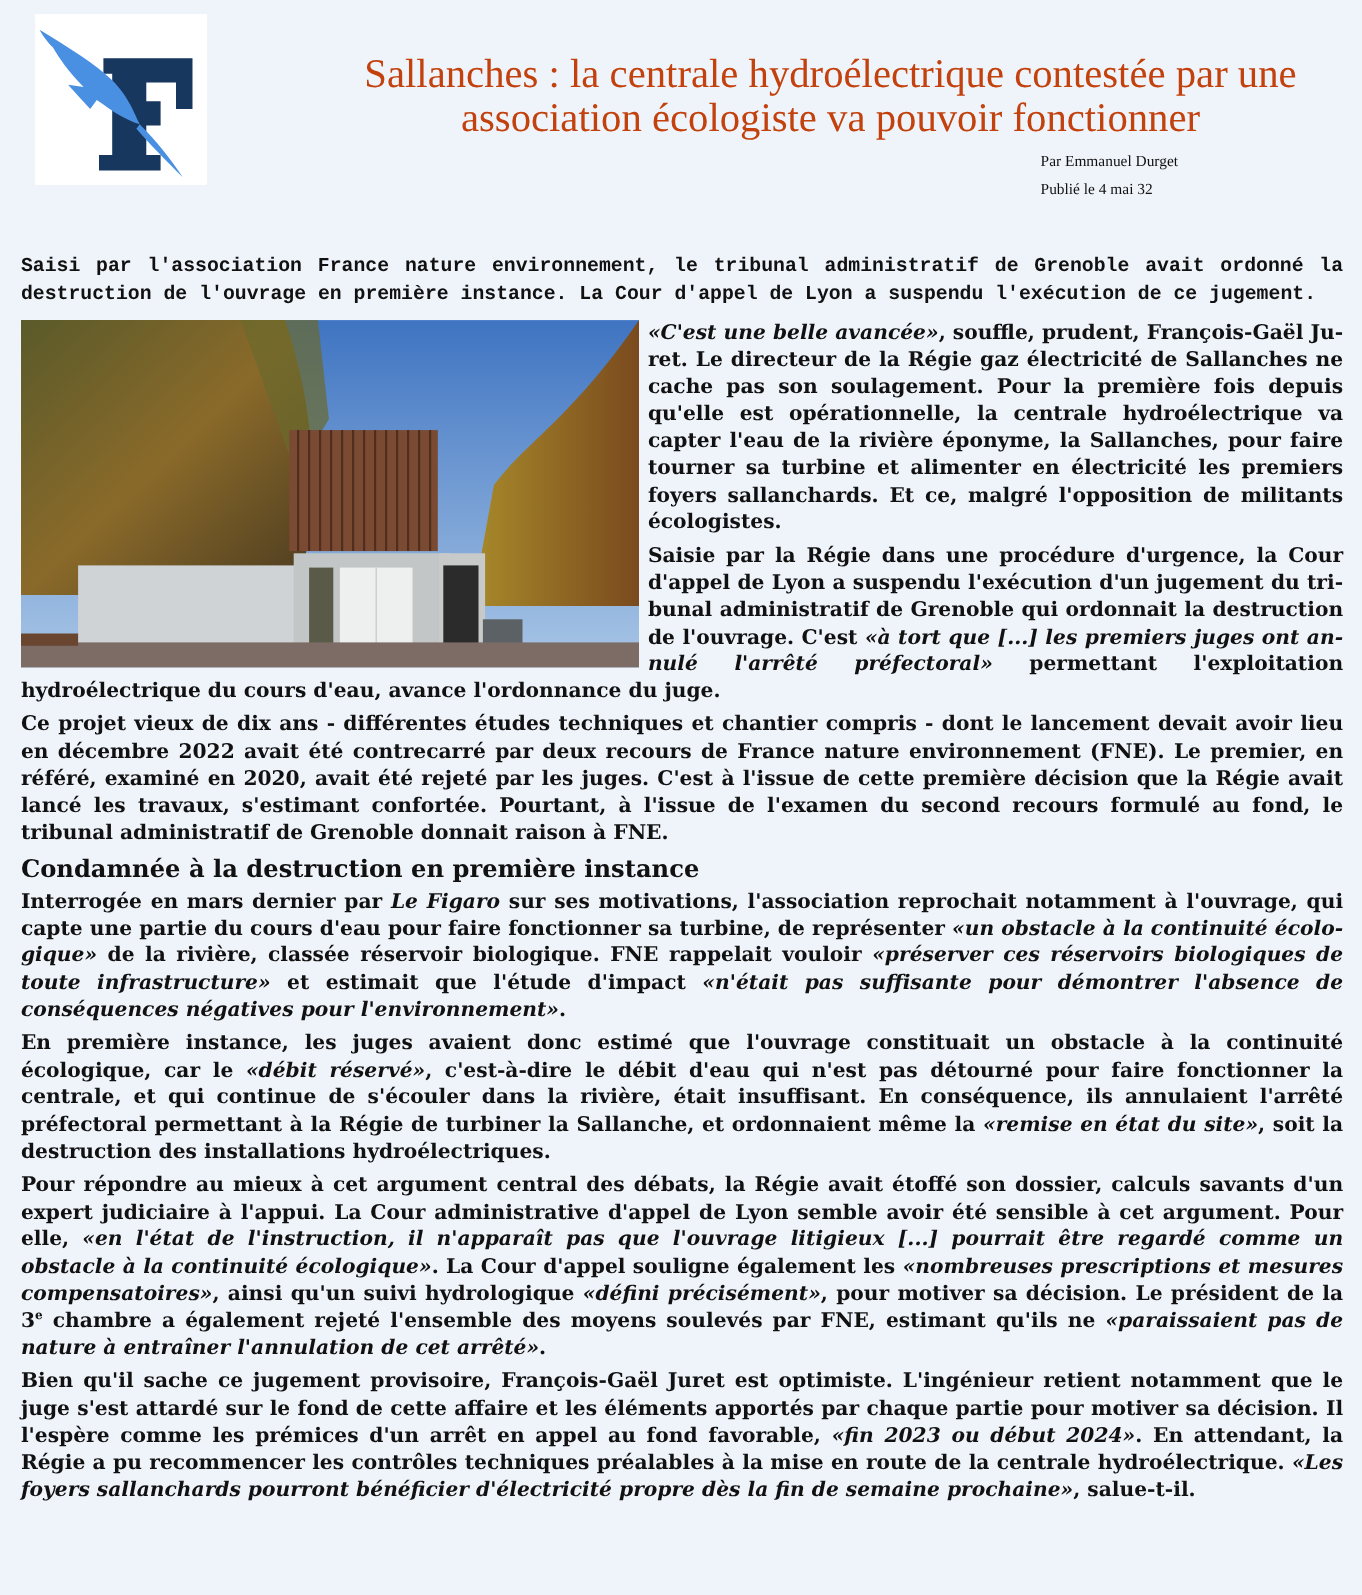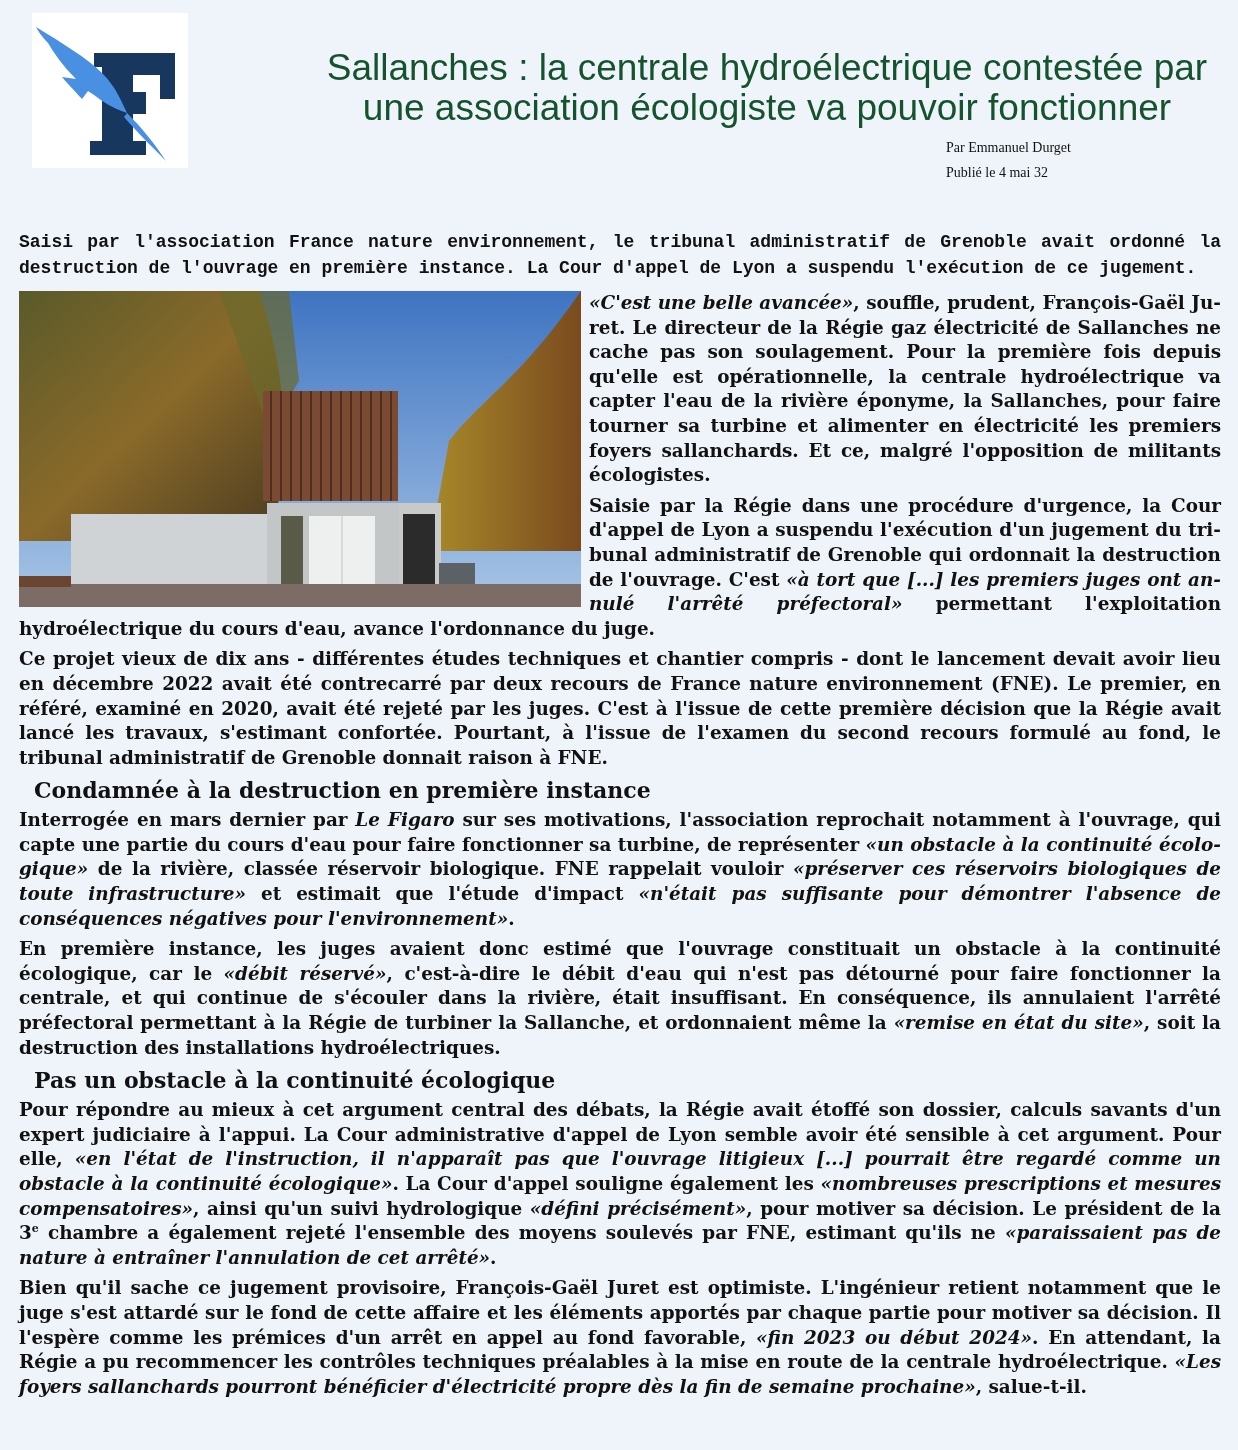--- a/index.html
+++ b/index.html
@@ -12,46 +12,46 @@
     position: relative;
     overflow: hidden;
   }
   .header { position: relative; height: 225px; }
   .logo {
     position: absolute; left: 32px; top: 13px;
     width: 156px; height: 155px; background: #ffffff;
   }
   .logo svg { width: 156px; height: 155px; display: block; }
   .title {
-    position: absolute; left: 302px; top: 48px; width: 930px;
+    position: absolute; left: 290px; top: 48px; width: 930px;
     text-align: center;
-    font-family: Liberation Sans, sans-serif;
+    font-family: Liberation Serif, serif;
     font-size: 37px; line-height: 40px;
-    color: #14532d; margin: 0; font-weight: normal;
+    color: #c2410c; margin: 0; font-weight: normal;
   }
   .byline {
     position: absolute; left: 946px; top: 135px;
     font-family: "Liberation Serif", serif;
     font-size: 14px; line-height: 25px; color: #111;
   }
   .content {
     position: absolute; left: 19px; top: 229px; width: 1202px;
     font-size: 18.4px; line-height: 24.6px;
     text-align: justify; hyphens: manual;
   }
   .lede { font-weight: bold; margin: 0 0 10px 0; font-size: 18px; line-height: 26px; font-family: Liberation Mono, monospace; }
   .photo {
     float: left; width: 562px; height: 316px; margin: 0 8px 4px 0;
     position: relative; overflow: hidden;
   }
   .photo svg { width: 562px; height: 316px; display: block; }
   p { margin: 0 0 6px 0; font-weight: bold; }
   h2 {
     font-size: 22px; line-height: 28px; font-weight: bold;
-    margin: 0 0 4px 15px; text-align: left;
+    margin: 0 0 4px 0; text-align: left;
   }
   em { font-style: italic; }
   sup { font-size: 11px; line-height: 0; }
 </style>
 </head>
 <body>
 
 <div class="header">
   <div class="logo">
     <svg viewBox="0 0 156 155">
@@ -131,18 +131,17 @@
   <p><span>Saisie par la Régie dans une procédure d'urgence, la Cour d'appel de Lyon a suspendu l'exécution d'un jugement du tri­bunal administratif de Grenoble qui ordonnait la destruction de l'ouvrage. C'est </span><em>«à tort que [...] les premiers juges ont an­nulé l'arrêté préfectoral»</em><span> permettant l'exploitation hydroélec­trique du cours d'eau, avance l'ordonnance du juge.</span></p>
 
   <p style="clear:both;">Ce projet vieux de dix ans - différentes études techniques et chantier compris - dont le lancement devait avoir lieu en décembre 2022 avait été contrecarré par deux recours de France nature environnement (FNE). Le premier, en référé, examiné en 2020, avait été rejeté par les juges. C'est à l'issue de cette première décision que la Régie avait lancé les tra­vaux, s'estimant confortée. Pourtant, à l'issue de l'examen du second recours formulé au fond, le tribunal administratif de Grenoble donnait raison à FNE.</p>
 
   <h2>Condamnée à la destruction en première instance</h2>
 
   <p><span>Interrogée en mars dernier par </span><em>Le Figaro</em><span> sur ses motivations, l'association reprochait notamment à l'ouvrage, qui capte une partie du cours d'eau pour faire fonctionner sa turbine, de représenter </span><em>«un obstacle à la continuité écolo­gique»</em><span> de la rivière, classée réservoir biologique. FNE rappelait vouloir </span><em>«préserver ces réservoirs biologiques de toute infrastructure»</em><span> et estimait que l'étude d'impact </span><em>«n'était pas suffisante pour démontrer l'absence de conséquences né­gatives pour l'environnement»</em><span>.</span></p>
 
   <p><span>En première instance, les juges avaient donc estimé que l'ouvrage constituait un obstacle à la continuité écologique, car le </span><em>«débit réservé»</em><span>, c'est-à-dire le débit d'eau qui n'est pas détourné pour faire fonctionner la centrale, et qui conti­nue de s'écouler dans la rivière, était insuffisant. En conséquence, ils annulaient l'arrêté préfectoral permettant à la Régie de turbiner la Sallanche, et ordonnaient même la </span><em>«remise en état du site»</em><span>, soit la destruction des installations hydroélectriques.</span></p>
 
-  <h2>Pas un obstacle à la continuité écologique</h2>
 
   <p><span>Pour répondre au mieux à cet argument central des débats, la Régie avait étoffé son dossier, calculs savants d'un expert judiciaire à l'appui. La Cour administrative d'appel de Lyon semble avoir été sensible à cet argument. Pour elle, </span><em>«en l'état de l'instruction, il n'apparaît pas que l'ouvrage litigieux [...] pourrait être regardé comme un obstacle à la con­tinuité écologique»</em><span>. La Cour d'appel souligne également les </span><em>«nombreuses prescriptions et mesures compensatoires»</em><span>, ainsi qu'un suivi hydrologique </span><em>«défini précisément»</em><span>, pour motiver sa décision. Le président de la 3</span><sup>e</sup><span> chambre a égale­ment rejeté l'ensemble des moyens soulevés par FNE, estimant qu'ils ne </span><em>«paraissaient pas de nature à entraîner l'an­nulation de cet arrêté»</em><span>.</span></p>
 
   <p><span>Bien qu'il sache ce jugement provisoire, François-Gaël Juret est optimiste. L'ingénieur retient notamment que le juge s'est attardé sur le fond de cette affaire et les éléments apportés par chaque partie pour motiver sa décision. Il l'espère comme les prémices d'un arrêt en appel au fond favorable, </span><em>«fin 2023 ou début 2024»</em><span>. En attendant, la Régie a pu re­commencer les contrôles techniques préalables à la mise en route de la centrale hydroélectrique. </span><em>«Les foyers sallan­chards pourront bénéficier d'électricité propre dès la fin de semaine prochaine»</em><span>, salue-t-il.</span></p>
 </div>
 
 </body></html>

